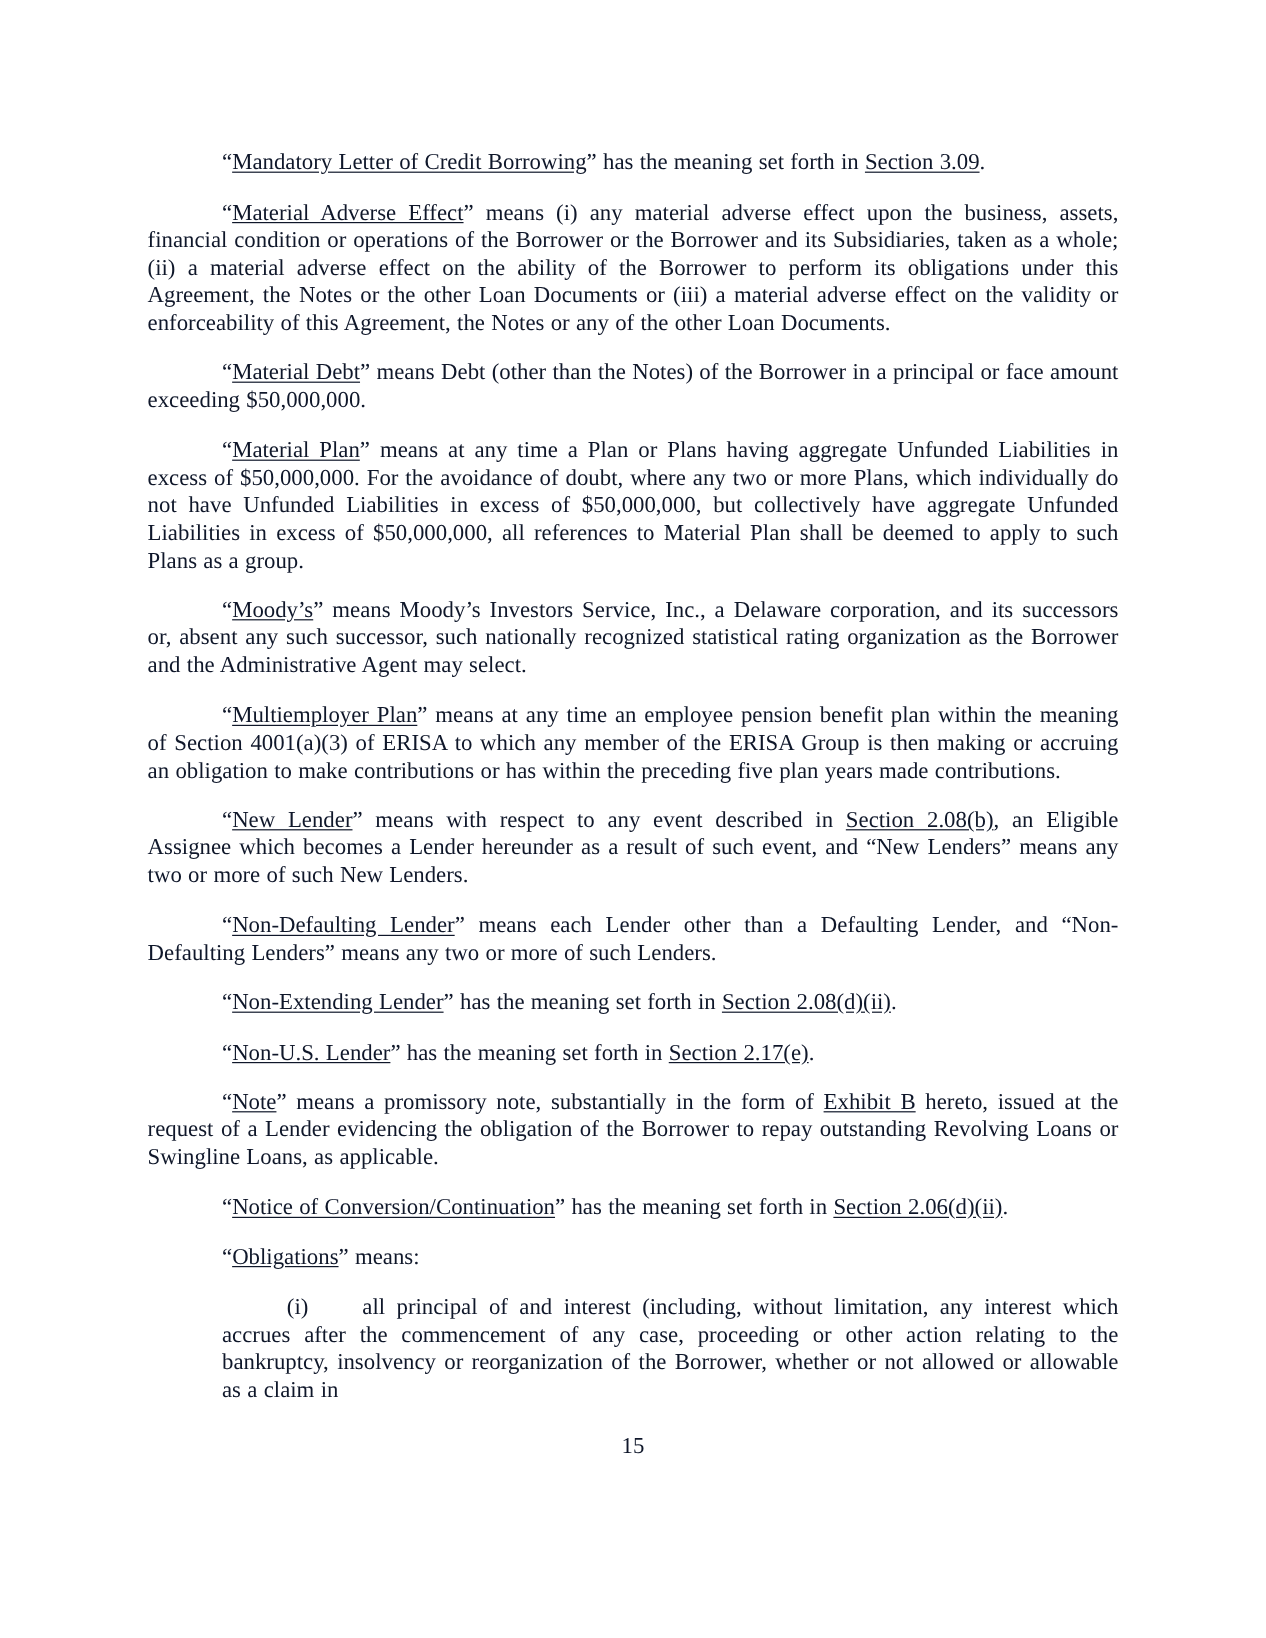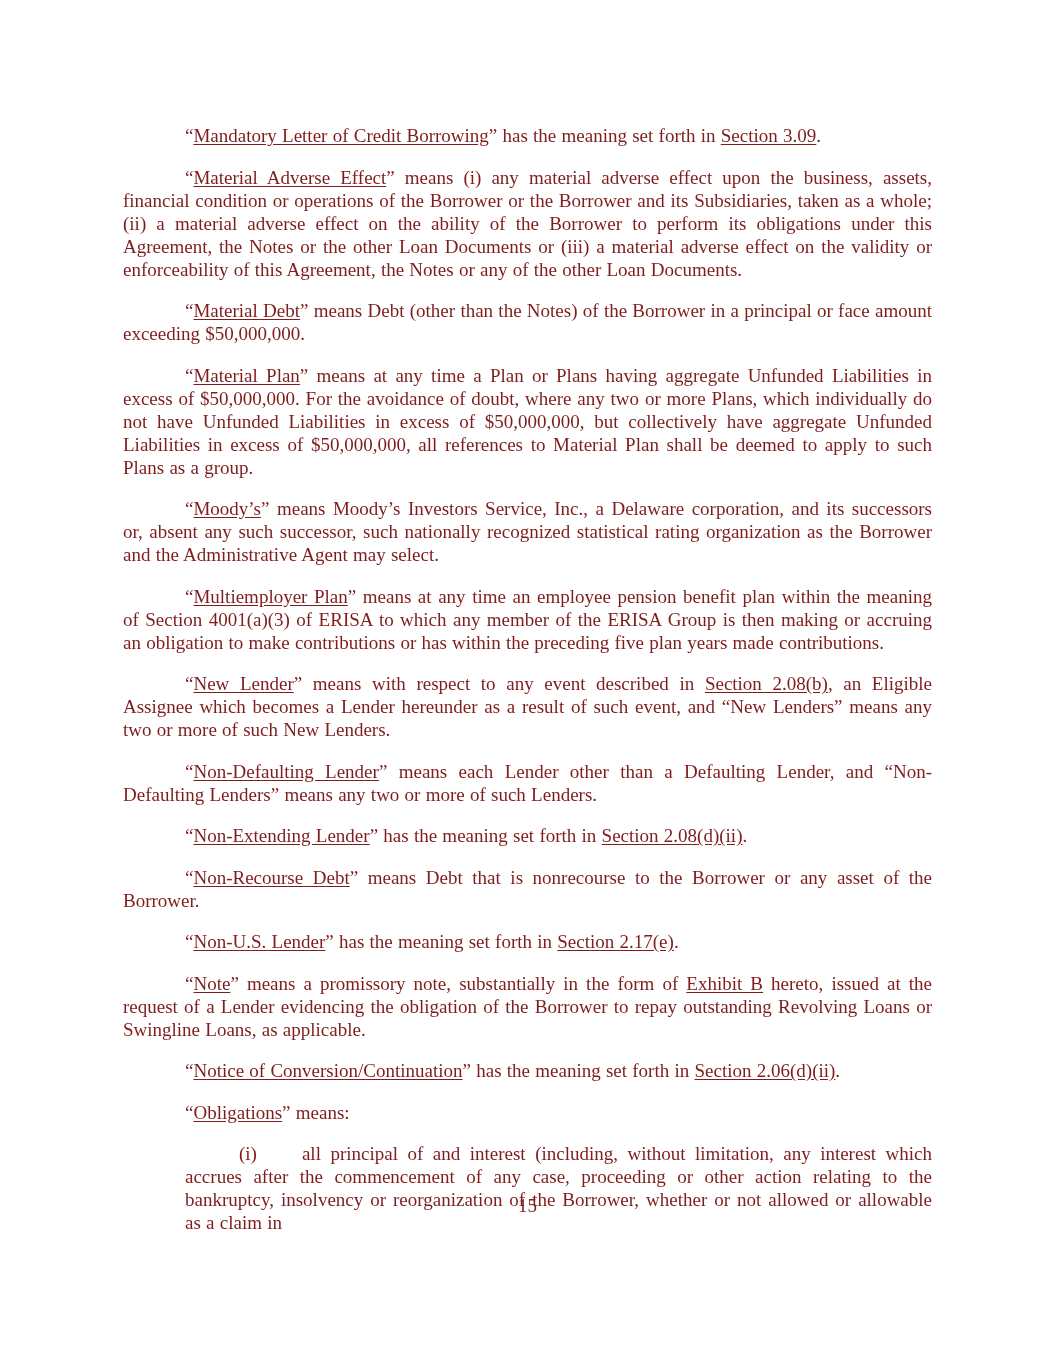--- a/index.html
+++ b/index.html
@@ -6,21 +6,21 @@
     margin: 0;
     padding: 0;
     background: #ffffff;
   }
   .page {
     position: relative;
     width: 1055px;
     height: 1365px;
     background: #ffffff;
     font-family: "Liberation Serif", "DejaVu Serif", serif;
-    color: #7f1d1d;
+    color: #0f172a;
     overflow: hidden;
   }
   .content {
     position: absolute;
     top: 124px;
     left: 123px;
     width: 809px;
   }
   p.para {
     margin: 0 0 18.5px 0;
@@ -59,21 +59,20 @@
   <div class="content">
       <p class="para"><span>“</span><span class="u">Mandatory Letter of Credit Borrowing</span><span>” has the meaning set forth in </span><span class="u">Section 3.09</span><span>.</span></p>
       <p class="para"><span>“</span><span class="u">Material Adverse Effect</span><span>” means (i) any material adverse effect upon the business, assets, financial condition or operations of the Borrower  or the Borrower and its Subsidiaries, taken as a whole; (ii) a material adverse effect on the ability of the Borrower to perform its obligations under this Agreement, the Notes or the other Loan Documents or (iii) a material adverse effect on the validity or enforceability of this Agreement, the Notes or any of the other Loan Documents.</span></p>
       <p class="para"><span>“</span><span class="u">Material Debt</span><span>” means Debt (other than the Notes) of the Borrower in a principal or face amount exceeding $50,000,000.</span></p>
       <p class="para"><span>“</span><span class="u">Material Plan</span><span>” means at any time a Plan or Plans having aggregate Unfunded Liabilities in excess of $50,000,000. For the avoidance of doubt, where any two or more Plans, which individually do not have Unfunded Liabilities in excess of $50,000,000, but collectively have aggregate Unfunded Liabilities in excess of $50,000,000, all references to Material Plan shall be deemed to apply to such Plans as a group.</span></p>
       <p class="para"><span>“</span><span class="u">Moody’s</span><span>” means Moody’s Investors Service, Inc., a Delaware corporation, and its successors or, absent any such successor, such nationally recognized statistical rating organization as the Borrower and the Administrative Agent may select.</span></p>
       <p class="para"><span>“</span><span class="u">Multiemployer Plan</span><span>” means at any time an employee pension benefit plan within the meaning of Section 4001(a)(3) of ERISA to which any member of the ERISA Group is then making or accruing an obligation to make contributions or has within the preceding five plan years made contributions.</span></p>
       <p class="para"><span>“</span><span class="u">New Lender</span><span>” means with respect to any event described in </span><span class="u">Section 2.08(b)</span><span>, an Eligible Assignee which becomes a Lender hereunder as a result of such event, and “New Lenders” means any two or more of such New Lenders.</span></p>
       <p class="para"><span>“</span><span class="u">Non-Defaulting Lender</span><span>” means each Lender other than a Defaulting Lender, and “Non-Defaulting Lenders” means any two or more of such Lenders.</span></p>
       <p class="para"><span>“</span><span class="u">Non-Extending Lender</span><span>” has the meaning set forth in </span><span class="u">Section 2.08(d)(ii)</span><span>.</span></p>
-      <p class="para"><span>“</span><span class="u">Non-Recourse Debt</span><span>” means Debt that is nonrecourse to the Borrower or any asset of the Borrower.</span></p>
       <p class="para"><span>“</span><span class="u">Non-U.S. Lender</span><span>” has the meaning set forth in </span><span class="u">Section 2.17(e)</span><span>.</span></p>
       <p class="para"><span>“</span><span class="u">Note</span><span>” means a promissory note, substantially in the form of </span><span class="u">Exhibit B</span><span> hereto, issued at the request of a Lender evidencing the obligation of the Borrower to repay outstanding Revolving Loans or Swingline Loans, as applicable.</span></p>
       <p class="para"><span>“</span><span class="u">Notice of Conversion/Continuation</span><span>” has the meaning set forth in </span><span class="u">Section 2.06(d)(ii)</span><span>.</span></p>
       <p class="para"><span>“</span><span class="u">Obligations</span><span>” means:</span></p>
       <p class="para subitem"><span>(i)</span><span class="tab"></span><span>all principal of and interest (including, without limitation, any interest which accrues after the commencement of any case, proceeding or other action relating to the bankruptcy, insolvency or reorganization of the Borrower, whether or not allowed or allowable as a claim in</span></p>
     </div>
   <div class="page-number">15</div>
 </div>
 
 </body></html>

